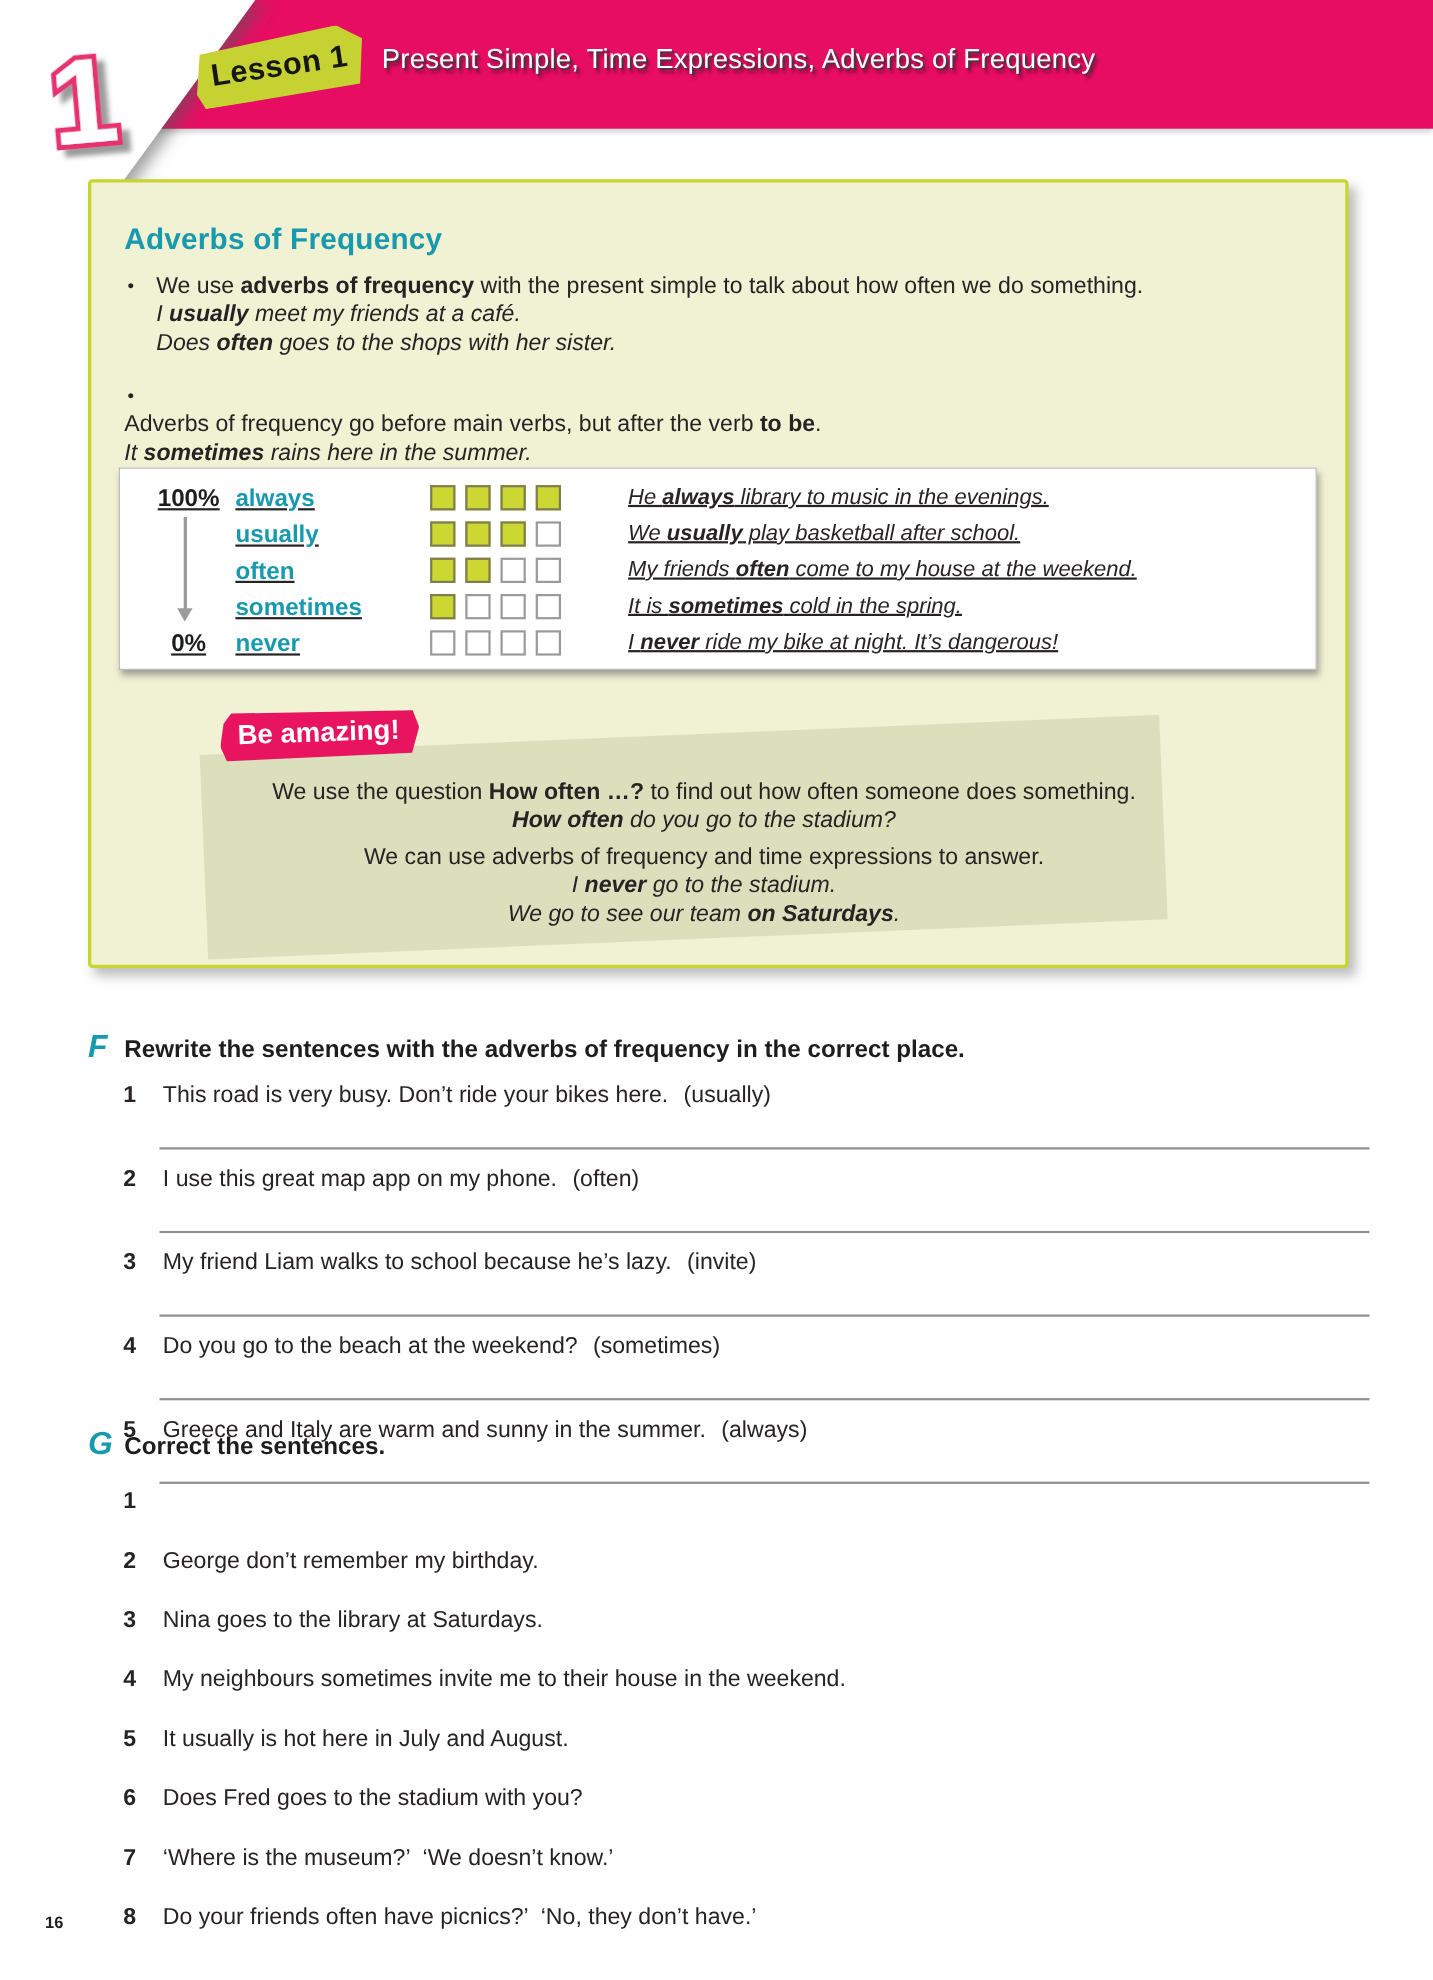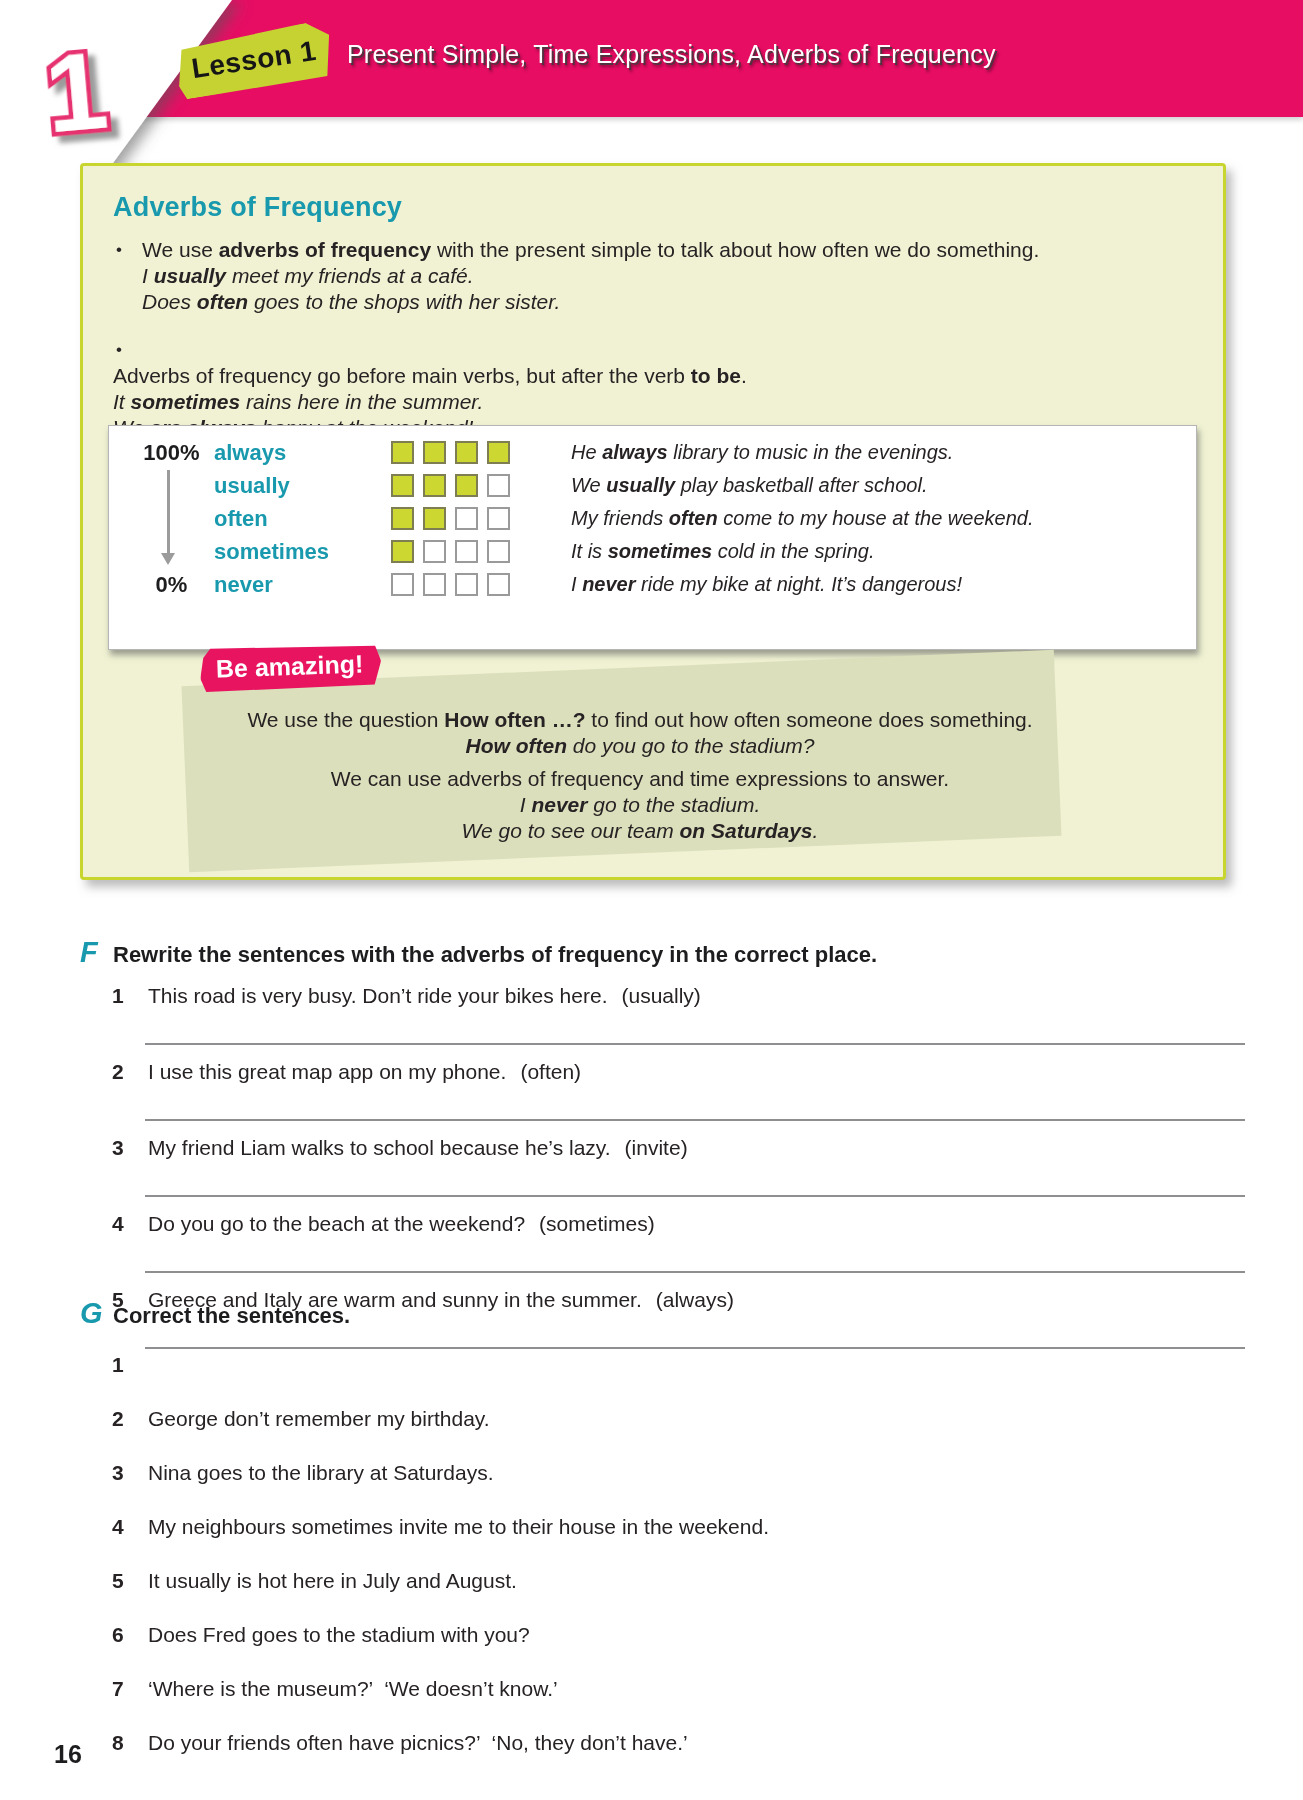--- a/index.html
+++ b/index.html
@@ -21,36 +21,37 @@
   .lesson-title{
     position:absolute;left:347px;top:40px;color:#ffffff;font-weight:normal;font-size:25px;
     letter-spacing:.2px;
     text-shadow:2px 2px 0 #53323f, 3px 4px 3px rgba(0,0,0,.4);
   }
   
   .theory-box{
     position:absolute;left:80px;top:163px;width:1146px;height:717px;box-sizing:border-box;
     background:#f0f2d3;border:3px solid #c9d52f;border-radius:4px;
     box-shadow:6px 7px 10px rgba(125,125,125,.5);
-    padding:20px 30px;
+    padding:30px 30px;
   }
   .box-title{color:#1899ad;font-weight:bold;font-size:27px;margin:6px 0 14px 0;letter-spacing:.2px;}
   .bullet{display:flex;margin-top:12px;font-size:21px;line-height:26px;}
   .dot{width:26px;flex:0 0 26px;padding-left:3px;font-size:17px;}
   .dot::before{content:"•";}
   .b{font-weight:bold;}
   .bi{font-weight:bold;font-style:italic;}
   .ex{font-style:italic;}
   .bullet + .bullet{margin-top:22px;flex-direction:column;}
   
   .scale-box{
-    position:absolute;left:25px;top:259px;width:1089px;height:225px;box-sizing:border-box;
+    position:absolute;left:25px;top:259px;width:1089px;height:184px;box-sizing:border-box;
     background:#ffffff;border:1px solid #b5b5b5;
     box-shadow:2px 5px 6px rgba(90,90,90,.55);
     padding-top:10px;
+    text-decoration:underline;
   }
   .srow{display:grid;grid-template-columns:85px 177px 180px 1fr;align-items:center;
     height:33px;padding-left:20px;}
   .pct{font-weight:bold;font-size:22px;color:#1d1d1f;text-align:center;}
   .adv{color:#1899ad;font-weight:bold;font-size:22px;}
   .sqs{display:flex;gap:9px;}
   .sq{width:23px;height:23px;box-sizing:border-box;border:2px solid #9a9a9a;background:#ffffff;}
   .sq.filled{background:#ccd831;border-color:#7e7e52;}
   .sex{font-size:20px;font-style:italic;}
   .scale-arrow{position:absolute;left:58px;top:44px;width:3px;height:90px;background:#9b9b9b;}
@@ -77,21 +78,21 @@
   .item{display:flex;font-size:21px;line-height:26px;}
   .item .num{width:36px;flex:0 0 36px;font-weight:bold;padding-left:32px;box-sizing:content-box;}
   .item .txt{white-space:pre-wrap;}
   .item .hint{margin-left:14px;}
   .f-item .item{margin-top:14px;}
   .f-item:first-of-type .item{margin-top:16px;}
   .answer-line{height:0;border-bottom:2px solid #8f8f91;margin:34px 0 8px 65px;width:1100px;}
   .g-item{margin-bottom:28px;}
   .section-g .sec-head{margin-bottom:22px;}
   
-  .page-num{position:absolute;left:54px;top:1740px;font-weight:bold;font-size:25px;color:#1d1d1f;}
+  .page-num{position:absolute;left:41px;top:1740px;font-weight:bold;font-size:15px;color:#1d1d1f;}
 </style>
 </head>
 <body>
 
 <div class="header">
   <div class="pink-band"></div>
   <svg class="wedge-svg" width="360" height="200" viewBox="0 0 360 200">
     <defs>
       <filter id="wsh" x="-30%" y="-30%" width="180%" height="180%">
         <feDropShadow dx="9" dy="3" stdDeviation="7" flood-color="#555555" flood-opacity="0.55"></feDropShadow>

